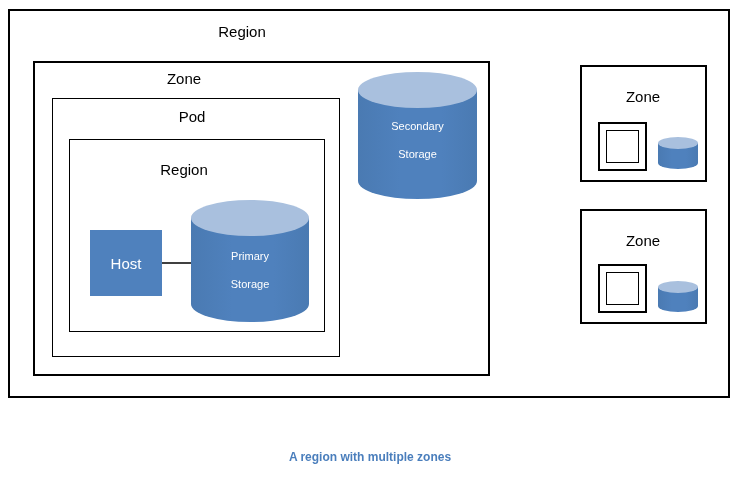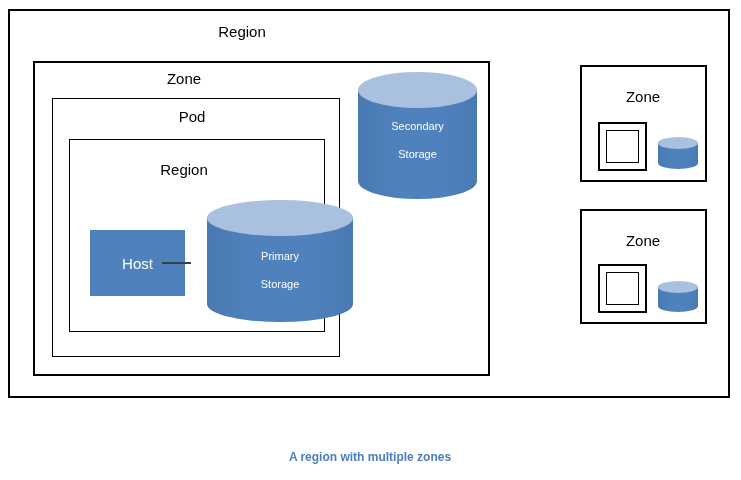--- a/index.html
+++ b/index.html
@@ -87,27 +87,27 @@
 
 <div class="box" style="left:33px; top:61px; width:457px; height:315px;"></div>
 <div class="lbl" style="left:184px; top:70px;">Zone</div>
 
 <div class="box thin" style="left:52px; top:98px; width:288px; height:259px;"></div>
 <div class="lbl" style="left:192px; top:108px;">Pod</div>
 
 <div class="box thin" style="left:69px; top:139px; width:256px; height:193px;"></div>
 <div class="lbl" style="left:184px; top:161px;">Region</div>
 
-<div class="fillbox" style="left:90px; top:230px; width:95px; height:66px;text-align:center;">
+<div class="fillbox" style="left:90px; top:230px; width:72px; height:66px;text-align:center;">
   <span>Host</span>
 </div>
 
 <div class="connector" style="left:162px; top:262px; width:29px; height:2px;"></div>
 
-<div class="cyl large" style="left:207px; top:200px; width:118px; height:122px;padding-left:28px;">
+<div class="cyl large" style="left:191px; top:200px; width:118px; height:122px;">
   <div class="cyl-body"></div>
   <div class="cyl-top"></div>
   <div class="cyl-text" style="top:42px;">
     <div>Primary</div>
     <div>Storage</div>
   </div>
 </div>
 
 <div class="cyl large" style="left:358px; top:72px; width:119px; height:127px;">
   <div class="cyl-body"></div>

